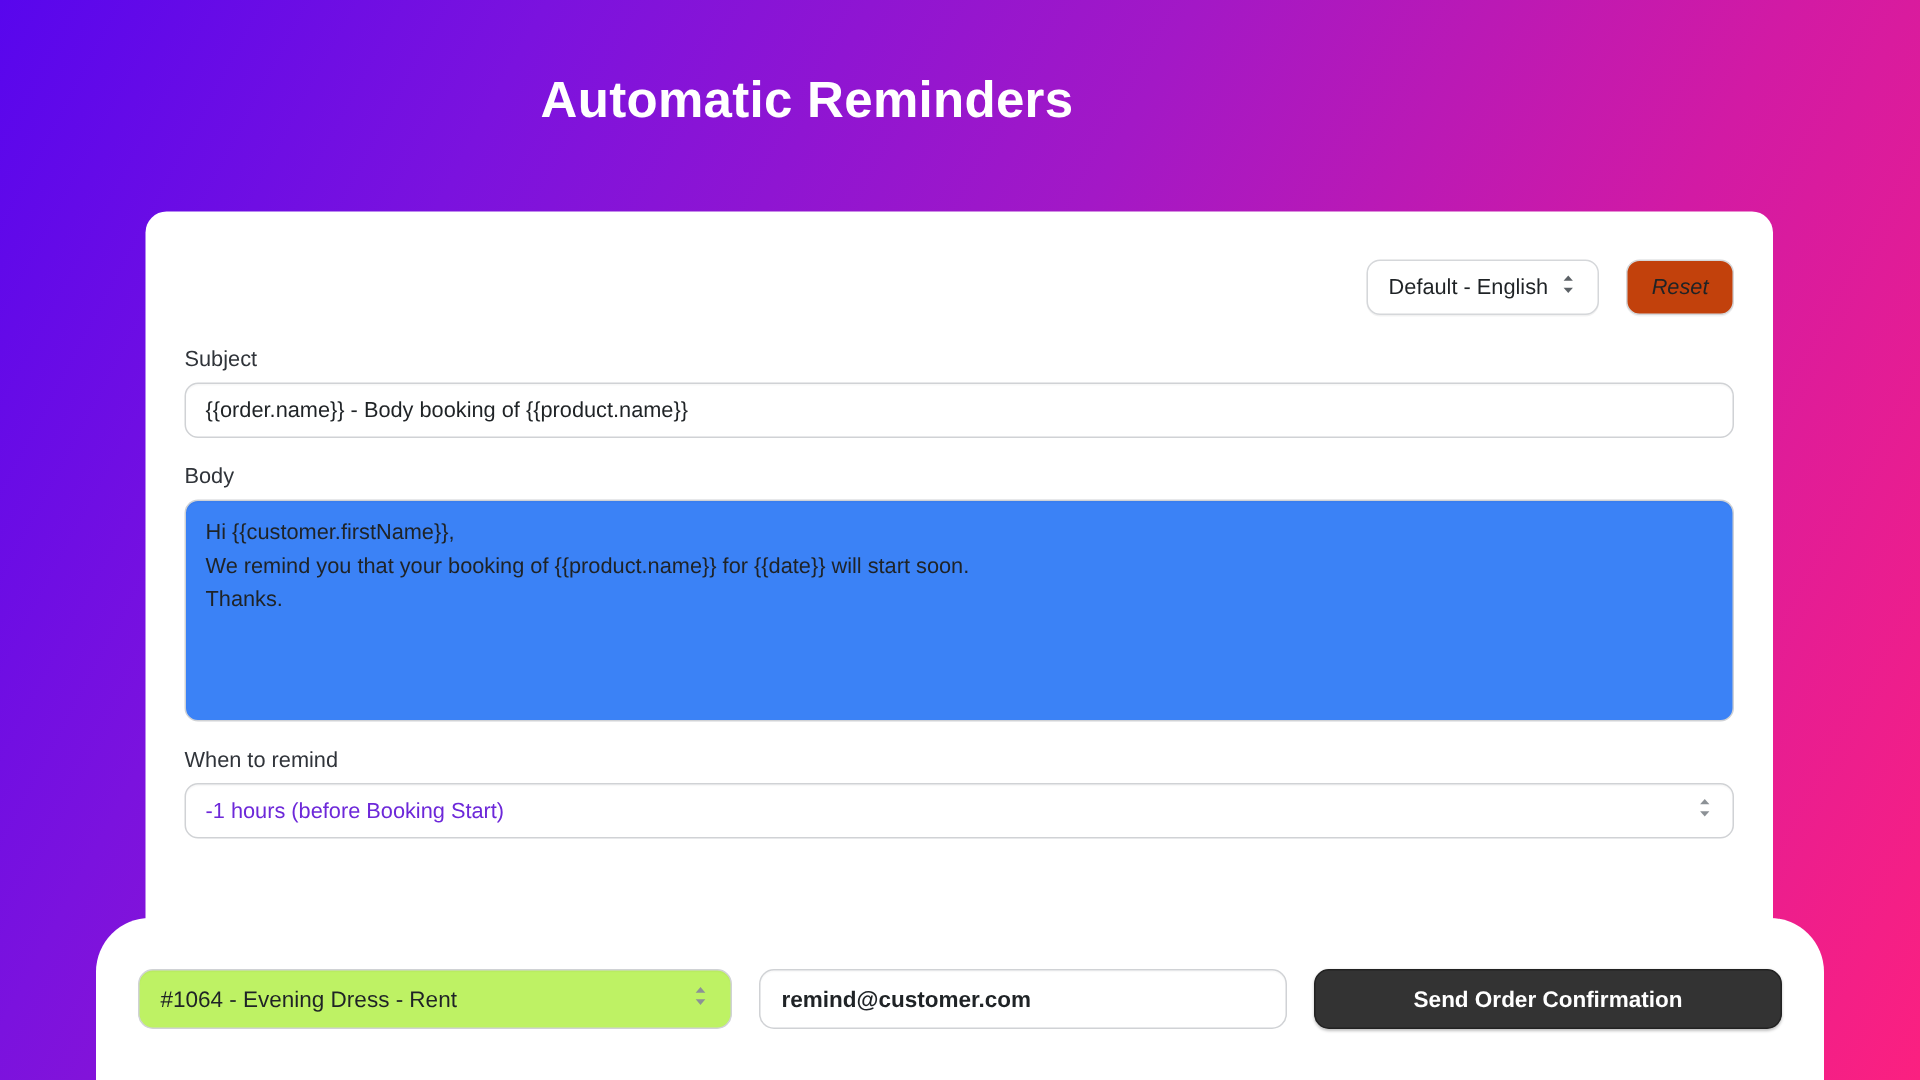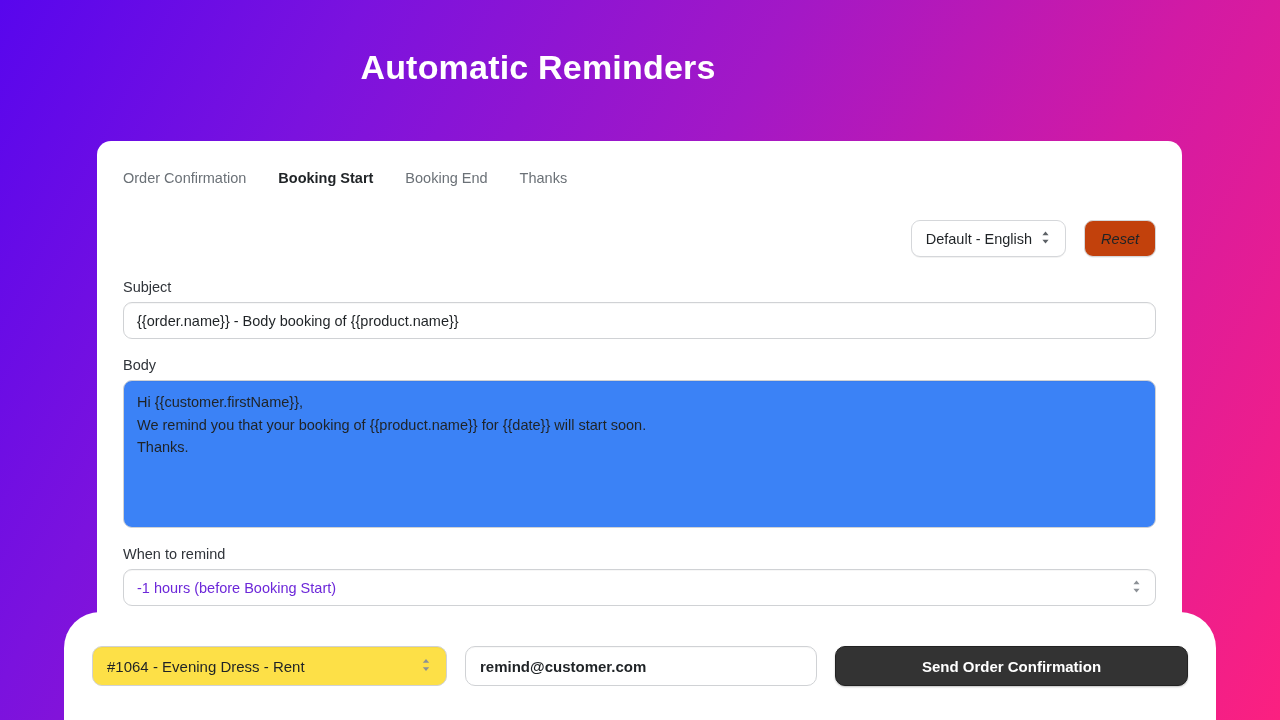--- a/index.html
+++ b/index.html
@@ -170,27 +170,27 @@
     height: 108px;
     background: #ffffff;
     border-radius: 36px 36px 0 0;
     display: flex;
     align-items: center;
     gap: 18px;
     padding: 0 28px;
   }
 
   .order-select {
-    width: 355px;
+    width: 396px;
     height: 40px;
     padding: 0 14px;
     display: flex;
     align-items: center;
     justify-content: space-between;
-    background: #fde047;
+    background: #bef264;
     border: 1px solid #d0d2d5;
     border-radius: 10px;
     font-size: 15px;
     color: #1f2326;
     box-shadow: inset 0 1px 1px rgba(0,0,0,0.03);
     cursor: pointer;
   }
 
   .email-input {
     width: 352px;
@@ -226,26 +226,20 @@
   
   .chev-updown { flex-shrink: 0; }
 </style>
 </head>
 <body>
 
 <div class="page-title">Automatic Reminders</div>
 
 <div class="main-card">
 
-  <div class="tab-row">
-    <div class="tab">Order Confirmation</div>
-    <div class="tab active">Booking Start</div>
-    <div class="tab">Booking End</div>
-    <div class="tab">Thanks</div>
-  </div>
 
   <div class="toolbar-row">
     <div class="lang-select">
       <span>Default - English</span>
       <span class="chev-updown">
         <svg width="11" height="15" viewBox="0 0 11 15" fill="none" xmlns="http://www.w3.org/2000/svg">
           <path d="M5.5 1.6 L8.6 5.2 L2.4 5.2 Z" fill="#5c6166"></path>
           <path d="M5.5 13.4 L2.4 9.8 L8.6 9.8 Z" fill="#5c6166"></path>
         </svg>
       </span>

